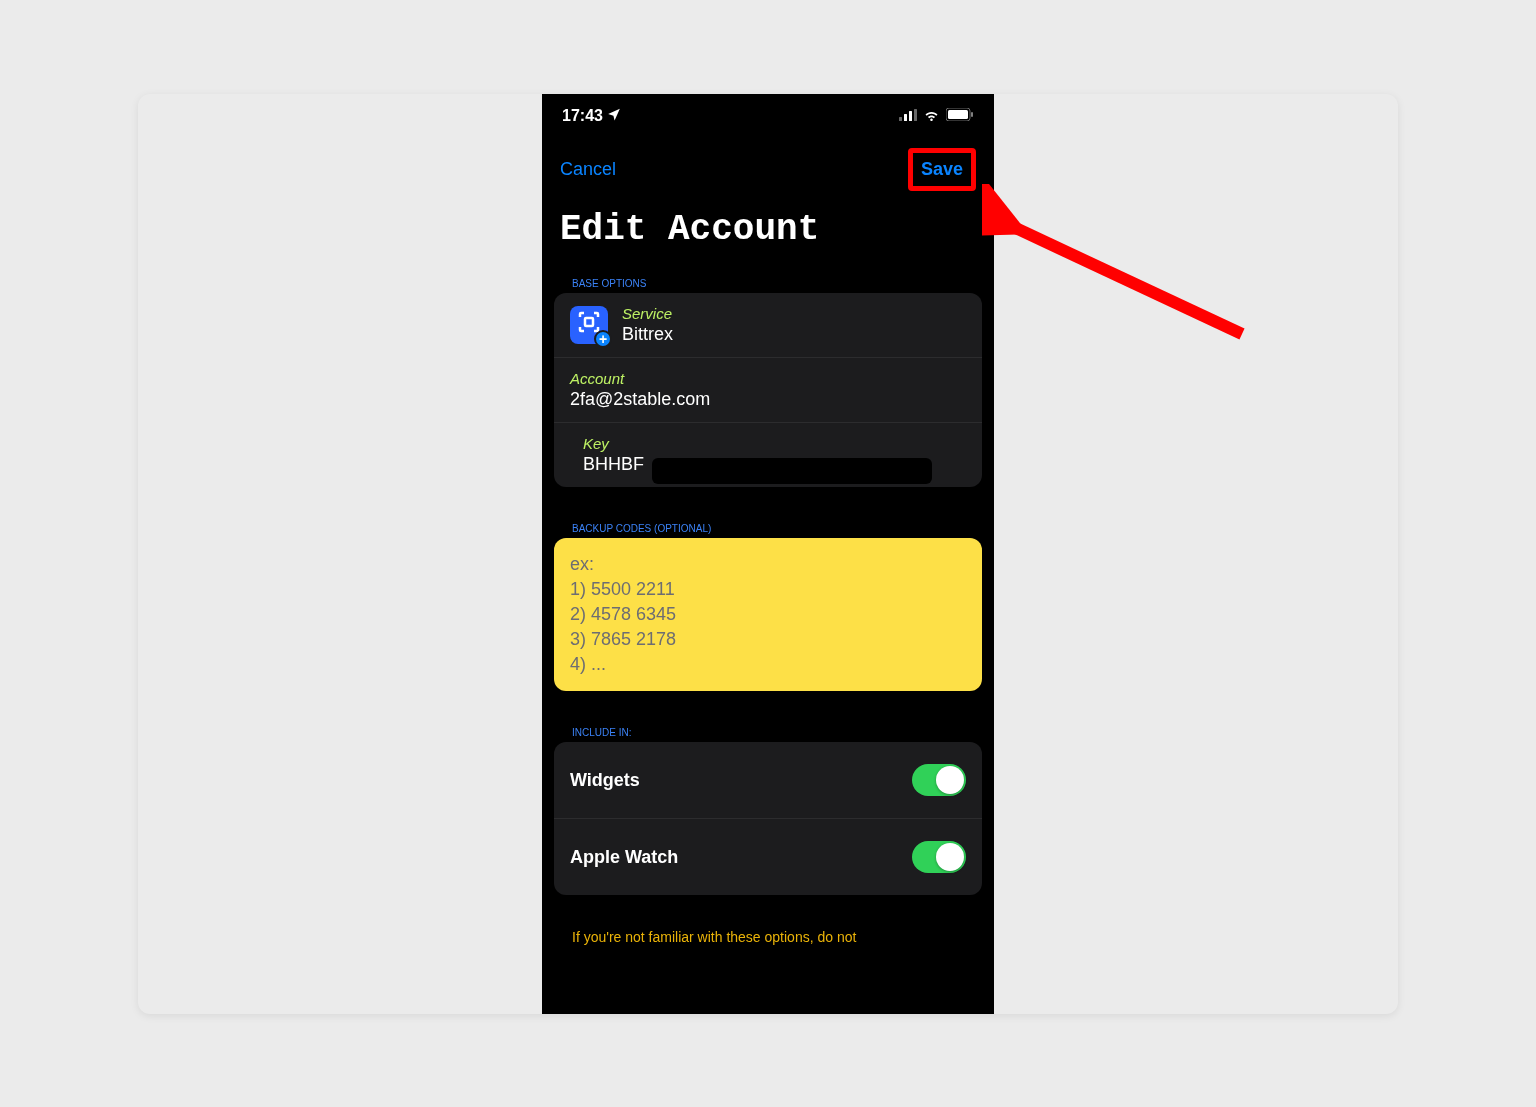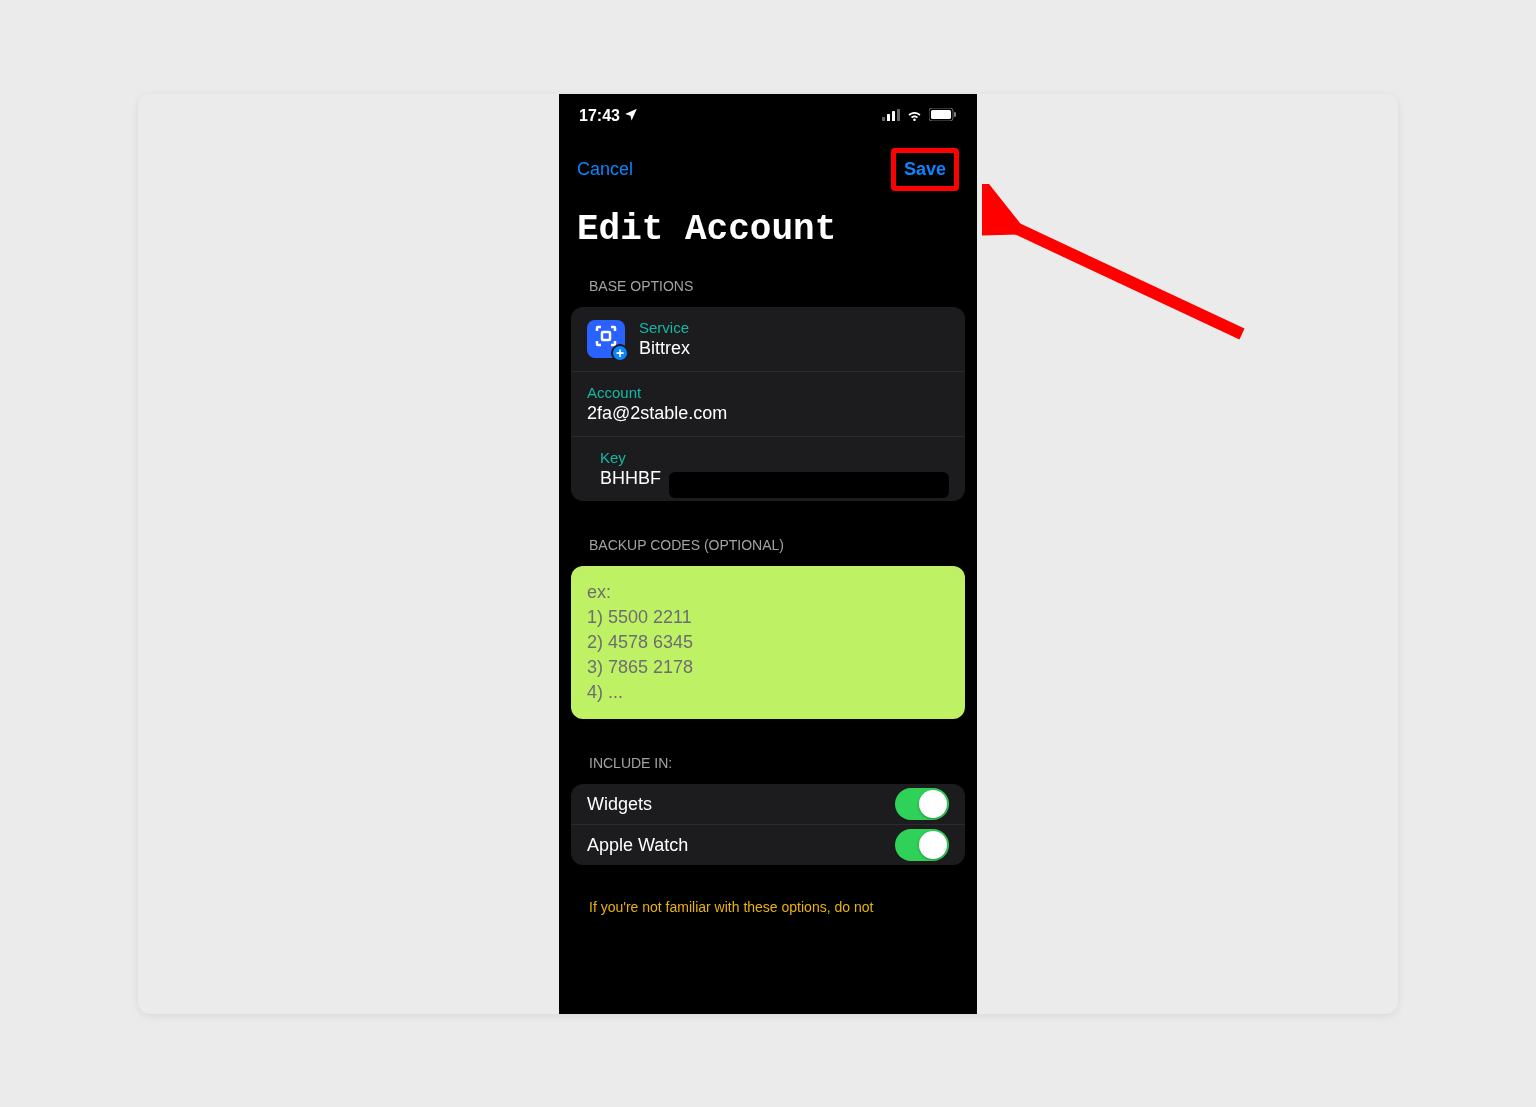--- a/index.html
+++ b/index.html
@@ -25,21 +25,21 @@
       background: #ebebeb;
       border-radius: 12px;
       display: flex;
       align-items: flex-start;
       justify-content: center;
       position: relative;
       box-shadow: 0 2px 8px rgba(0,0,0,0.08);
     }
     
     .phone {
-      width: 418px;
+      width: 452px;
       height: 920px;
       background: #000;
       overflow: hidden;
       position: relative;
     }
     
     .status-bar {
       height: 44px;
       display: flex;
       justify-content: space-between;
@@ -101,24 +101,24 @@
       font-weight: 700;
       padding: 8px 18px 16px;
       font-family: Liberation Mono, monospace;
     }
     
     .content {
       padding: 0 12px;
     }
     
     .section-header {
-      color: #a3a3a3;
-      font-size: 14px;
+      color: #3b82f6;
+      font-size: 10px;
       text-transform: uppercase;
-      padding: 12px 18px 13px;
+      padding: 12px 18px 4px;
     }
     
     .card {
       background: #1c1c1e;
       border-radius: 12px;
       overflow: hidden;
     }
     
     .card-row {
       padding: 12px 16px;
@@ -164,23 +164,24 @@
       display: flex;
       align-items: center;
       justify-content: center;
       color: #fff;
       font-size: 14px;
       font-weight: bold;
       border: 2px solid #1c1c1e;
     }
     
     .field-label {
-      color: #14b8a6;
+      color: #bef264;
       font-size: 15px;
       margin-bottom: 2px;
+      font-style: italic;
     }
     
     .field-value {
       color: #fff;
       font-size: 18px;
     }
     
     .key-row {
       position: relative;
     }
@@ -189,34 +190,35 @@
       position: absolute;
       left: 85px;
       top: 35px;
       width: 280px;
       height: 26px;
       background: #000;
       border-radius: 6px;
     }
     
     .backup-placeholder {
-      background: #bef264;
+      background: #fde047;
       border-radius: 12px;
       padding: 14px 16px;
       color: #6d6d72;
       font-size: 18px;
       line-height: 1.4;
     }
     
     .toggle-row {
       display: flex;
       justify-content: space-between;
       align-items: center;
-      padding: 4px 16px;
+      padding: 22px 16px;
       border-bottom: 0.5px solid #2c2c2e;
+      font-weight: bold;
     }
     
     .toggle-row:last-child {
       border-bottom: none;
     }
     
     .toggle-label {
       color: #fff;
       font-size: 18px;
     }

